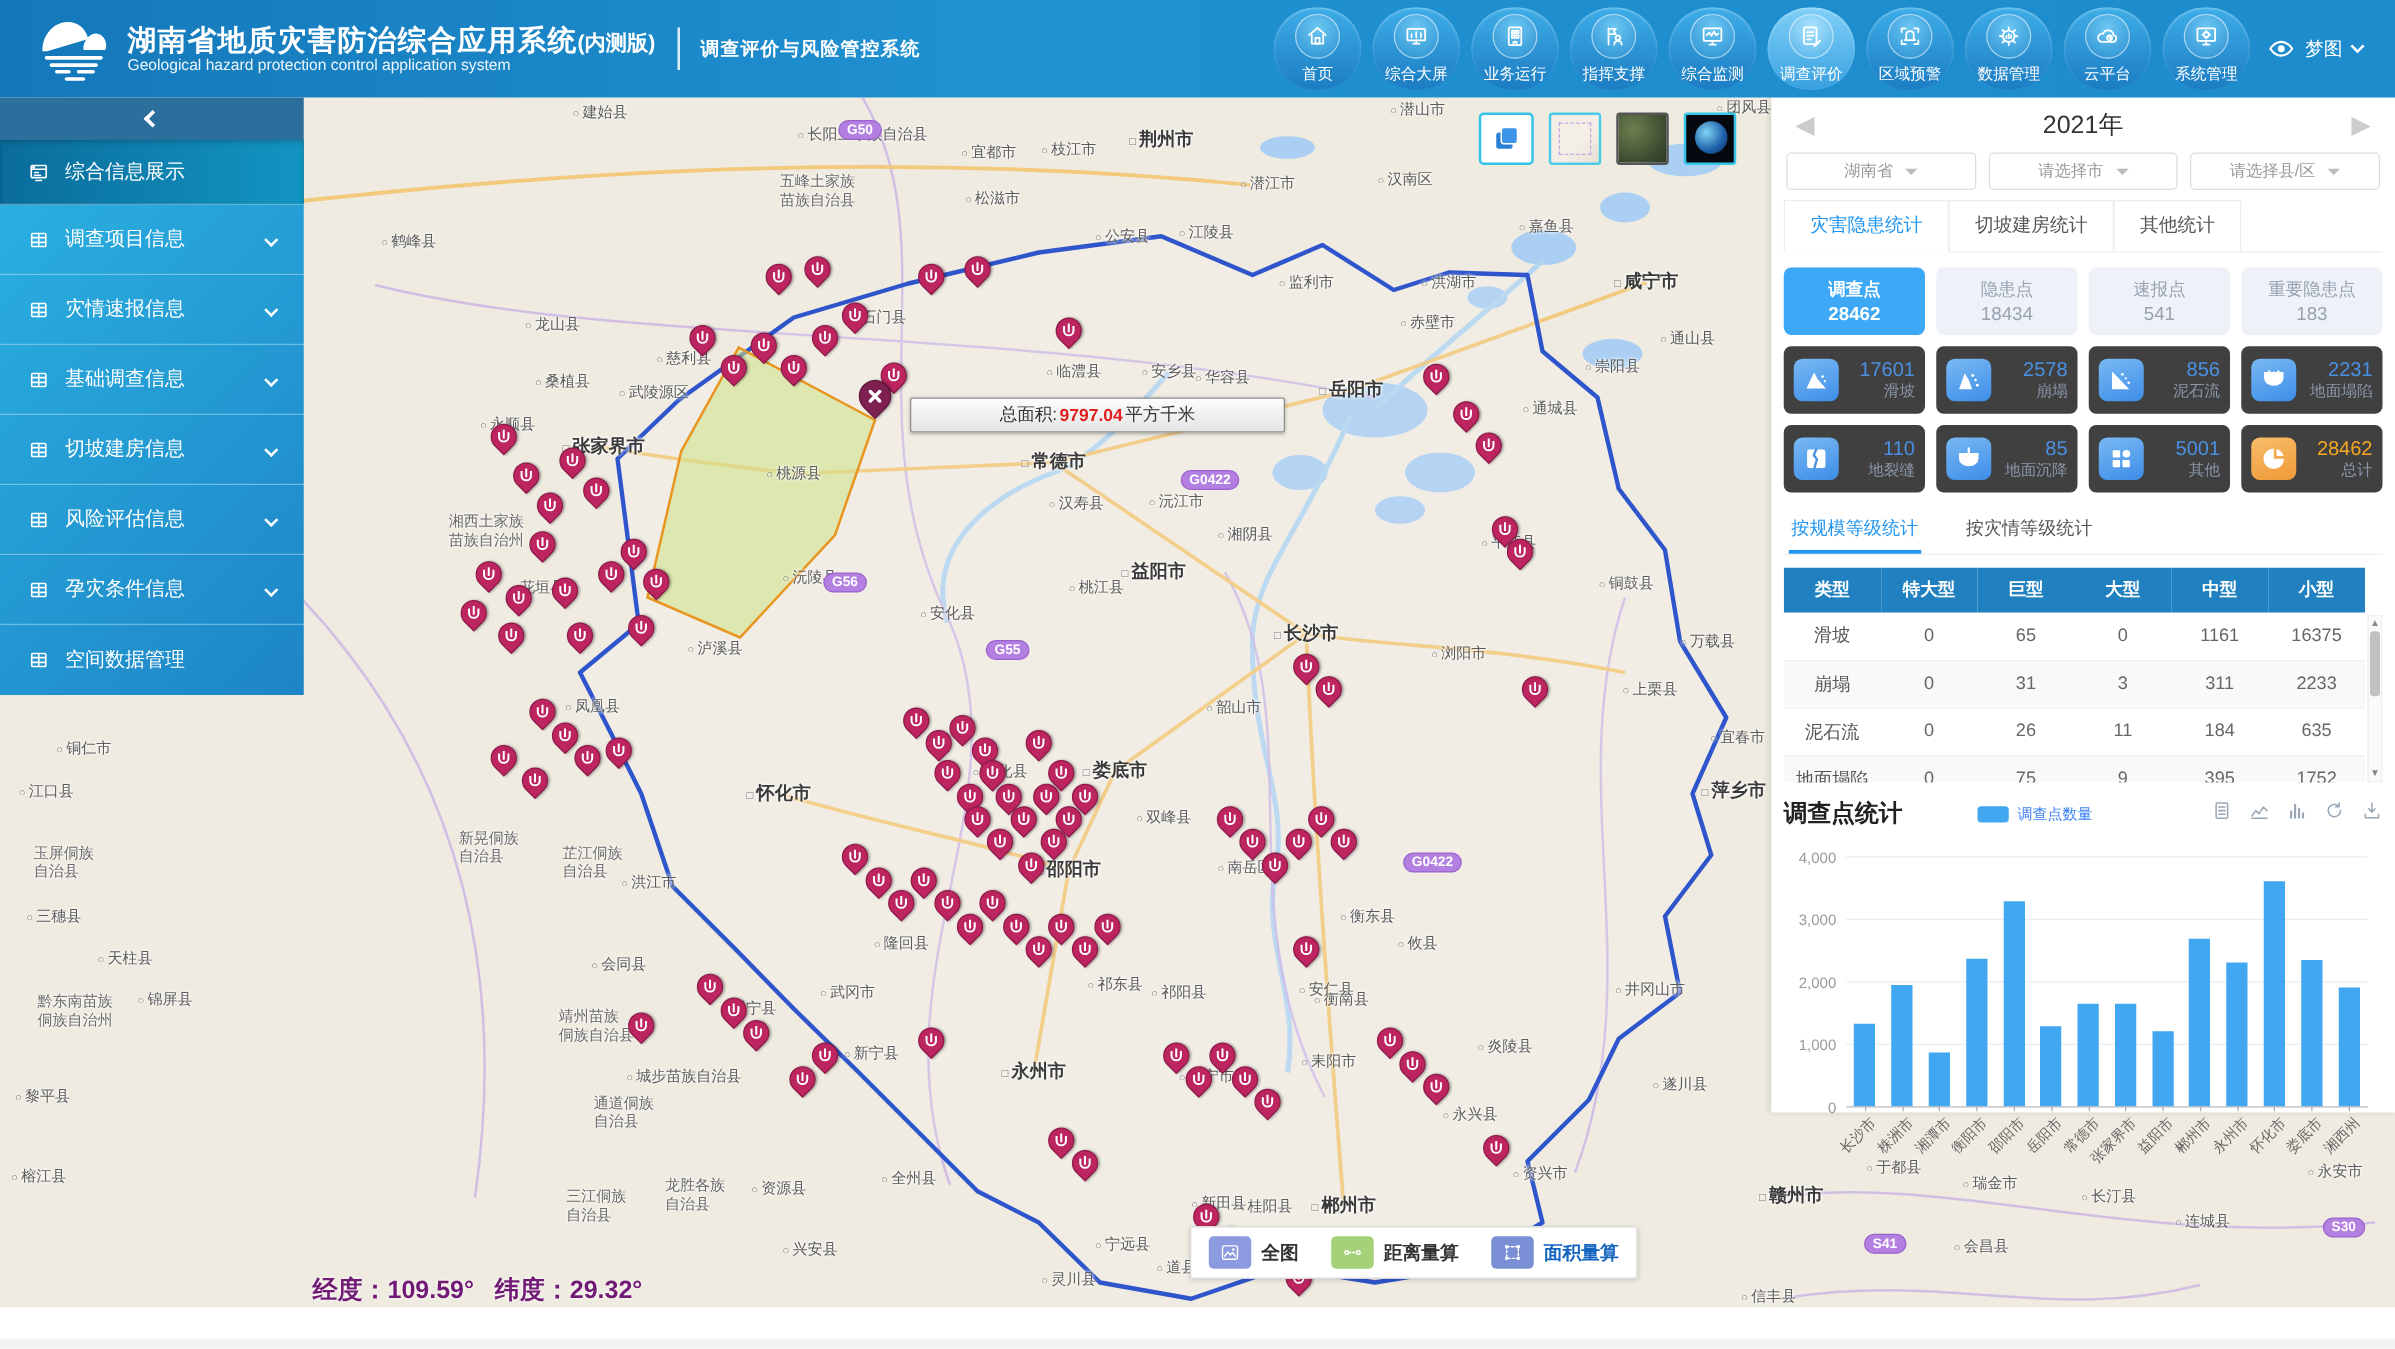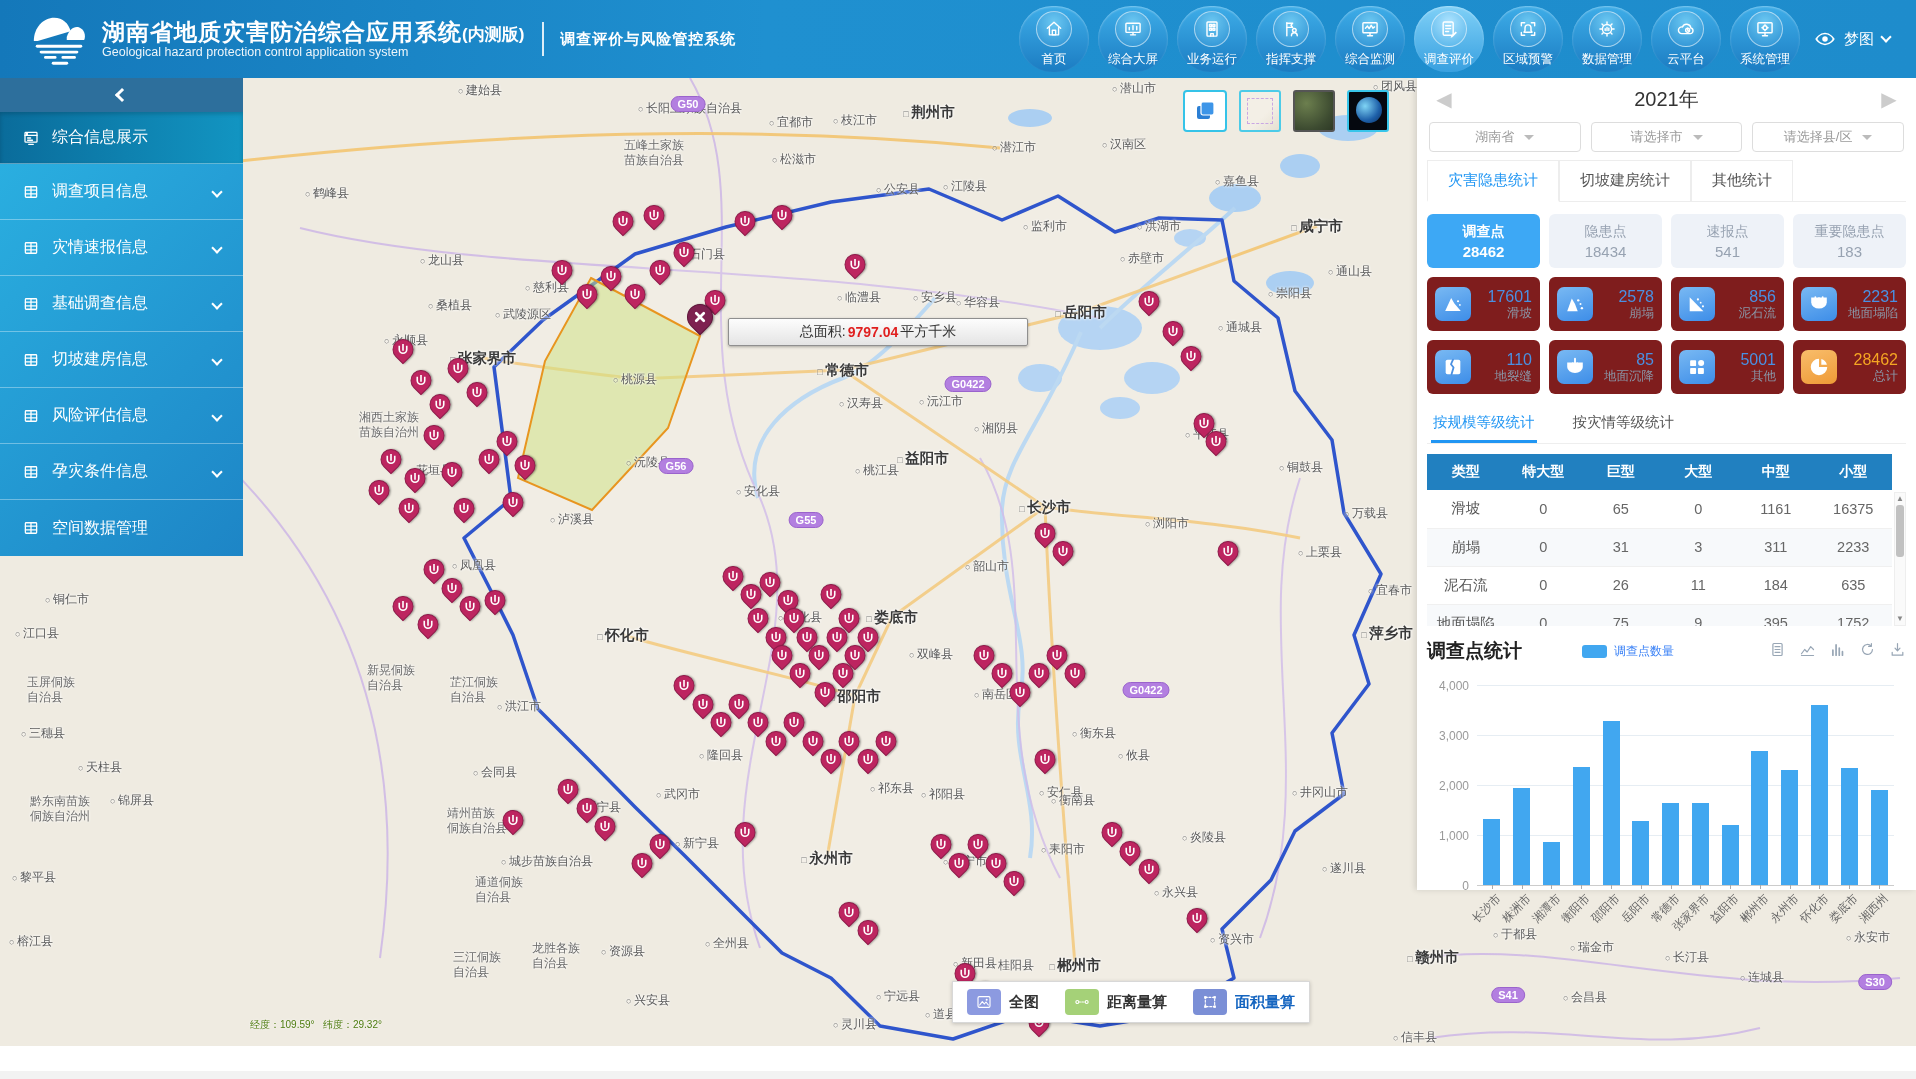--- a/index.html
+++ b/index.html
@@ -58,40 +58,40 @@
   .thumb.street::after{content:"";position:absolute;inset:6px;border:1px dashed #c9a7e3}
   .thumb.sat{background:radial-gradient(circle at 30% 30%,#6c7f4e,#3c4a30 70%,#2e3a26);border:2px solid #555}
   .thumb.globe{background:#05080f;border:2px solid #38c5ea;position:relative}
   .thumb.globe::after{content:"";position:absolute;left:7px;top:5px;width:26px;height:26px;border-radius:50%;background:radial-gradient(circle at 35% 35%,#7fd4f5,#1d5fa8 60%,#0c2f5e)}
   
   #map-toolbar{position:absolute;left:952px;top:903px;height:42px;background:#fff;border:1px solid #d8d8d8;box-shadow:0 1px 4px rgba(0,0,0,.2);display:flex;align-items:center;padding:0 14px;gap:26px;z-index:7}
   .mtb-item{display:flex;align-items:center;gap:8px;font-size:15px;color:#333;cursor:pointer;font-weight:bold}
   .mtb-item.active{color:#1565c0}
   .mtb-ico{width:34px;height:26px;border-radius:4px;display:flex;align-items:center;justify-content:center}
   .mtb-ico svg{width:20px;height:16px}
-  #coords{position:absolute;left:250px;top:940px;font-size:10px;font-weight:normal;color:#4d7c0f;text-shadow:0 0 3px #fff;z-index:7}
+  #coords{position:absolute;left:250px;top:940px;font-size:20px;font-weight:bold;color:#701a75;text-shadow:0 0 3px #fff;z-index:7}
   
   #panel{position:absolute;left:1417px;top:78px;width:499px;height:812px;background:#fff;z-index:35;padding:0 10px;box-shadow:-2px 0 6px rgba(0,0,0,.12)}
   #year-row{height:42px;display:flex;align-items:center}
   .yr-arrow{width:34px;font-size:20px;color:#ccc;cursor:pointer;text-align:center}
   #year-label{flex:1;text-align:center;font-size:20px;color:#333}
   #select-row{display:flex;gap:10px;margin:2px 2px 8px}
   .sel{flex:1;height:30px;border:1px solid #ddd;border-radius:4px;display:flex;align-items:center;justify-content:center;gap:10px;font-size:13px;color:#999;cursor:pointer}
   .sel-caret{width:0;height:0;border-left:5px solid transparent;border-right:5px solid transparent;border-top:5px solid #bbb}
   #tab-row{display:flex;border-bottom:1px solid #ededed}
   .tab{padding:10px 20px;font-size:15px;color:#555;border:1px solid #ededed;border-bottom:none;cursor:pointer;background:#fff}
   .tab.active{color:#2196f3;border-bottom:2px solid #fff;margin-bottom:-1px}
   #statbtn-row{display:grid;grid-template-columns:repeat(4,1fr);gap:9px;margin:12px 0 9px}
   .statbtn{height:54px;border-radius:6px;background:#eef2f8;display:flex;flex-direction:column;align-items:center;justify-content:center;cursor:pointer}
   .statbtn .sb-lab{font-size:14px;color:#97a2b1}
   .statbtn .sb-val{font-size:15px;color:#97a2b1;margin-top:2px}
   .statbtn.active{background:#3da8f5}
   .statbtn.active .sb-lab,.statbtn.active .sb-val{color:#fff;font-weight:bold}
   #cards{display:grid;grid-template-columns:repeat(4,1fr);gap:9px}
-  .card{height:54px;border-radius:6px;background:#7f1d1d;display:flex;align-items:center;padding:0 8px;cursor:default}
+  .card{height:54px;border-radius:6px;background:#404040;display:flex;align-items:center;padding:0 8px;cursor:default}
   .card-ico{width:36px;height:34px;border-radius:7px;background:linear-gradient(160deg,#79b9f3,#3d8de8);display:flex;align-items:center;justify-content:center;flex:0 0 auto}
   .card.orange .card-ico{background:linear-gradient(160deg,#f8bd6b,#ef9a36)}
   .card-ico svg{width:22px;height:22px}
   .card-txt{flex:1;text-align:right;line-height:1.2}
   .card-val{font-size:16px;color:#4a90e2}
   .card.orange .card-val{color:#f5a623}
   .card-lab{font-size:12.5px;color:#8a97a8}
   #subtab-row{display:flex;gap:34px;margin-top:12px;border-bottom:1px solid #eee;padding:0 4px}
   .subtab{font-size:14.5px;color:#555;padding:7px 2px 8px;cursor:pointer}
   .subtab.active{color:#2196f3;border-bottom:3px solid #2196f3}

